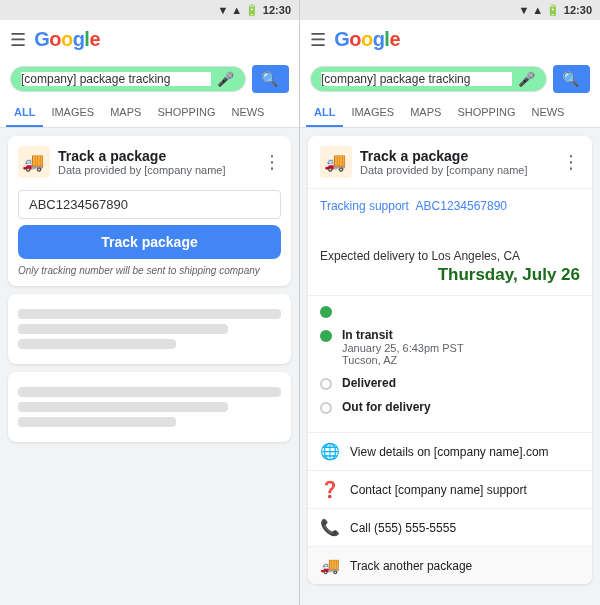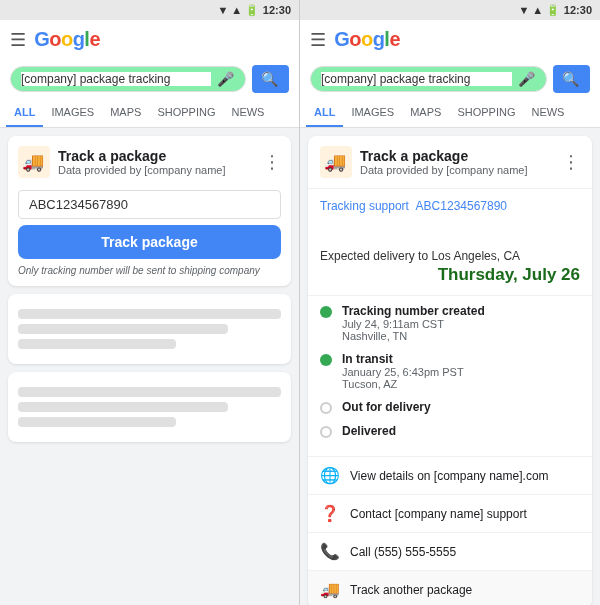--- a/index.html
+++ b/index.html
@@ -376,44 +376,39 @@
           <span>Tracking support</span>
           &nbsp;<span>ABC1234567890</span>
         </div>
         <div class="delivery-label">Expected delivery to Los Angeles, CA</div>
         <div class="delivery-date">Thursday, July 26</div>
       </div>
 
       <div class="timeline">
         <div class="timeline-item">
           <div class="timeline-dot dot-green"></div>
-          <div class="timeline-text">
-            <div class="timeline-title">Tracking number created</div>
-            <div class="timeline-sub">July 24, 9:11am CST</div>
-            <div class="timeline-sub">Nashville, TN</div>
-          </div>
         </div>
         <div class="timeline-item">
           <div class="timeline-dot dot-green"></div>
           <div class="timeline-text">
             <div class="timeline-title">In transit</div>
             <div class="timeline-sub">January 25, 6:43pm PST</div>
             <div class="timeline-sub">Tucson, AZ</div>
           </div>
         </div>
         <div class="timeline-item">
           <div class="timeline-dot dot-outline"></div>
           <div class="timeline-text">
-            <div class="timeline-title">Out for delivery</div>
+            <div class="timeline-title">Delivered</div>
           </div>
         </div>
         <div class="timeline-item">
           <div class="timeline-dot dot-outline"></div>
           <div class="timeline-text">
-            <div class="timeline-title">Delivered</div>
+            <div class="timeline-title">Out for delivery</div>
           </div>
         </div>
       </div>
 
       <div class="action-row">
         <span class="action-icon">🌐</span>
         <span class="action-text">View details on [company name].com</span>
       </div>
       <div class="action-row">
         <span class="action-icon">❓</span>

